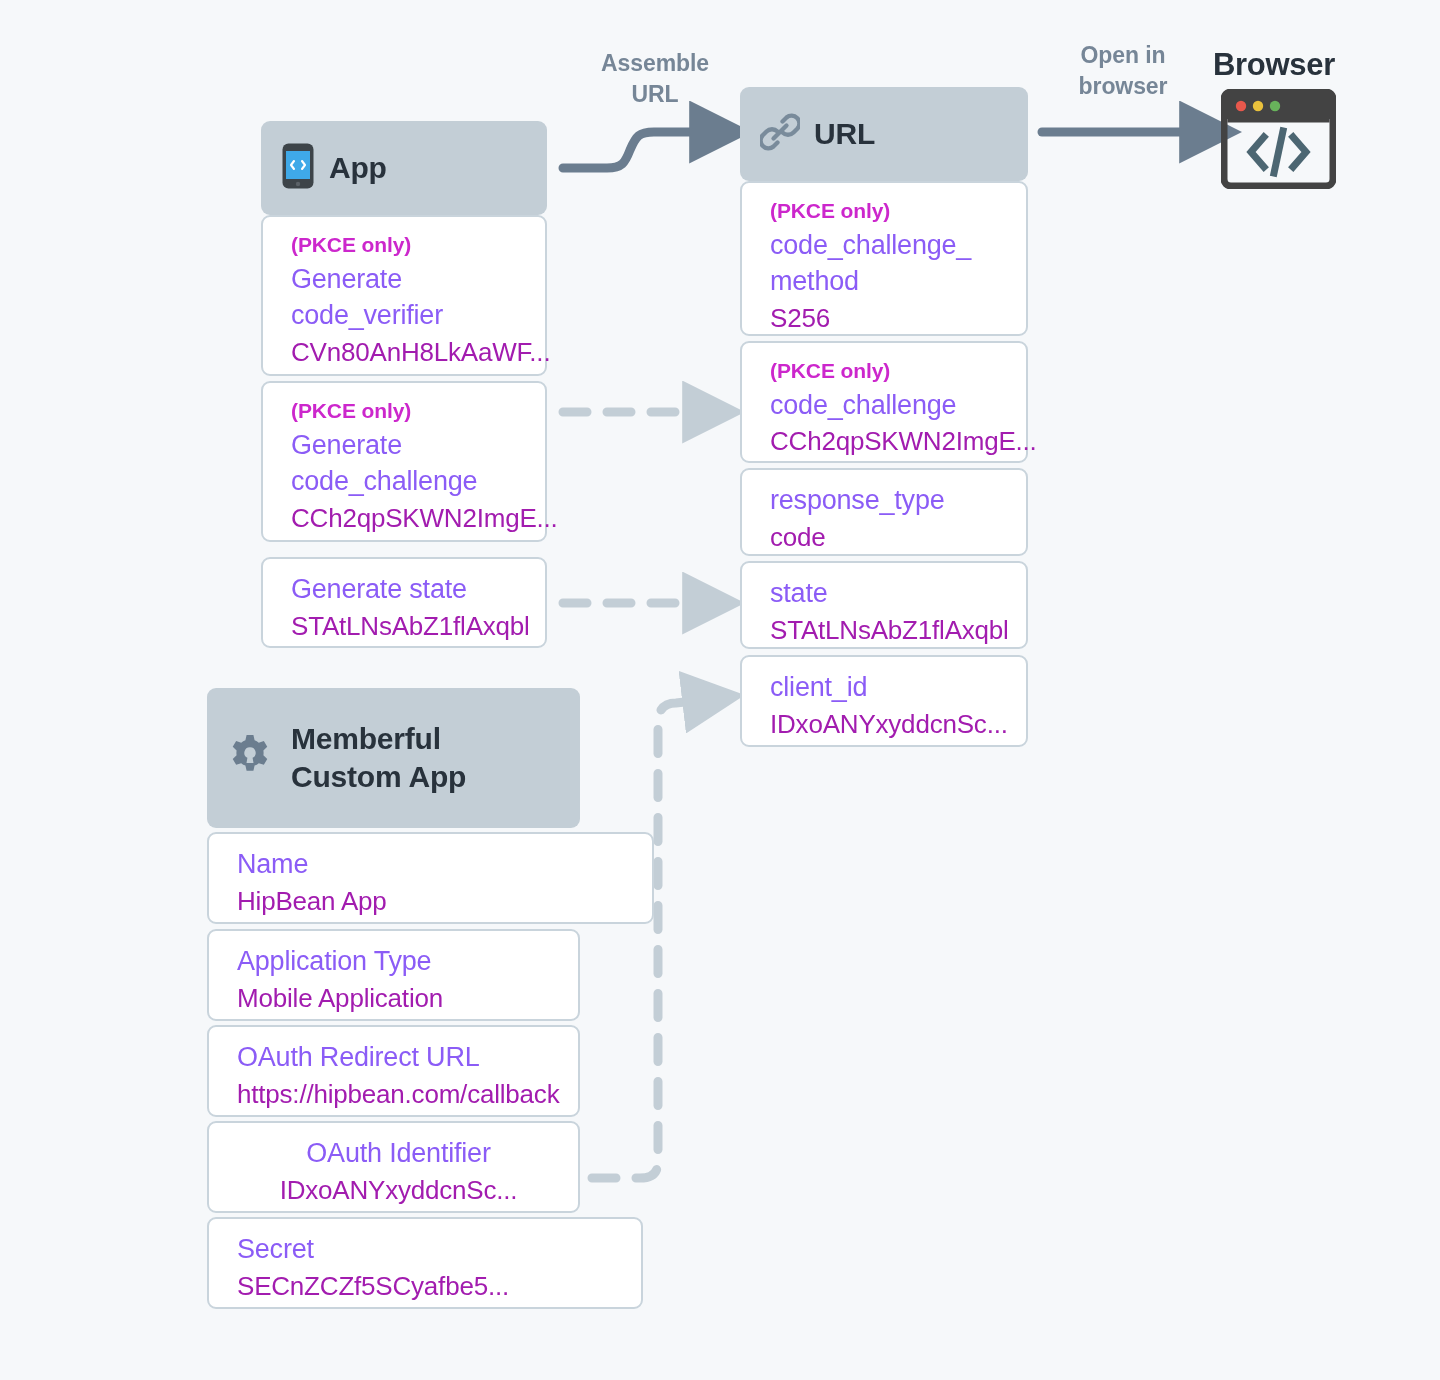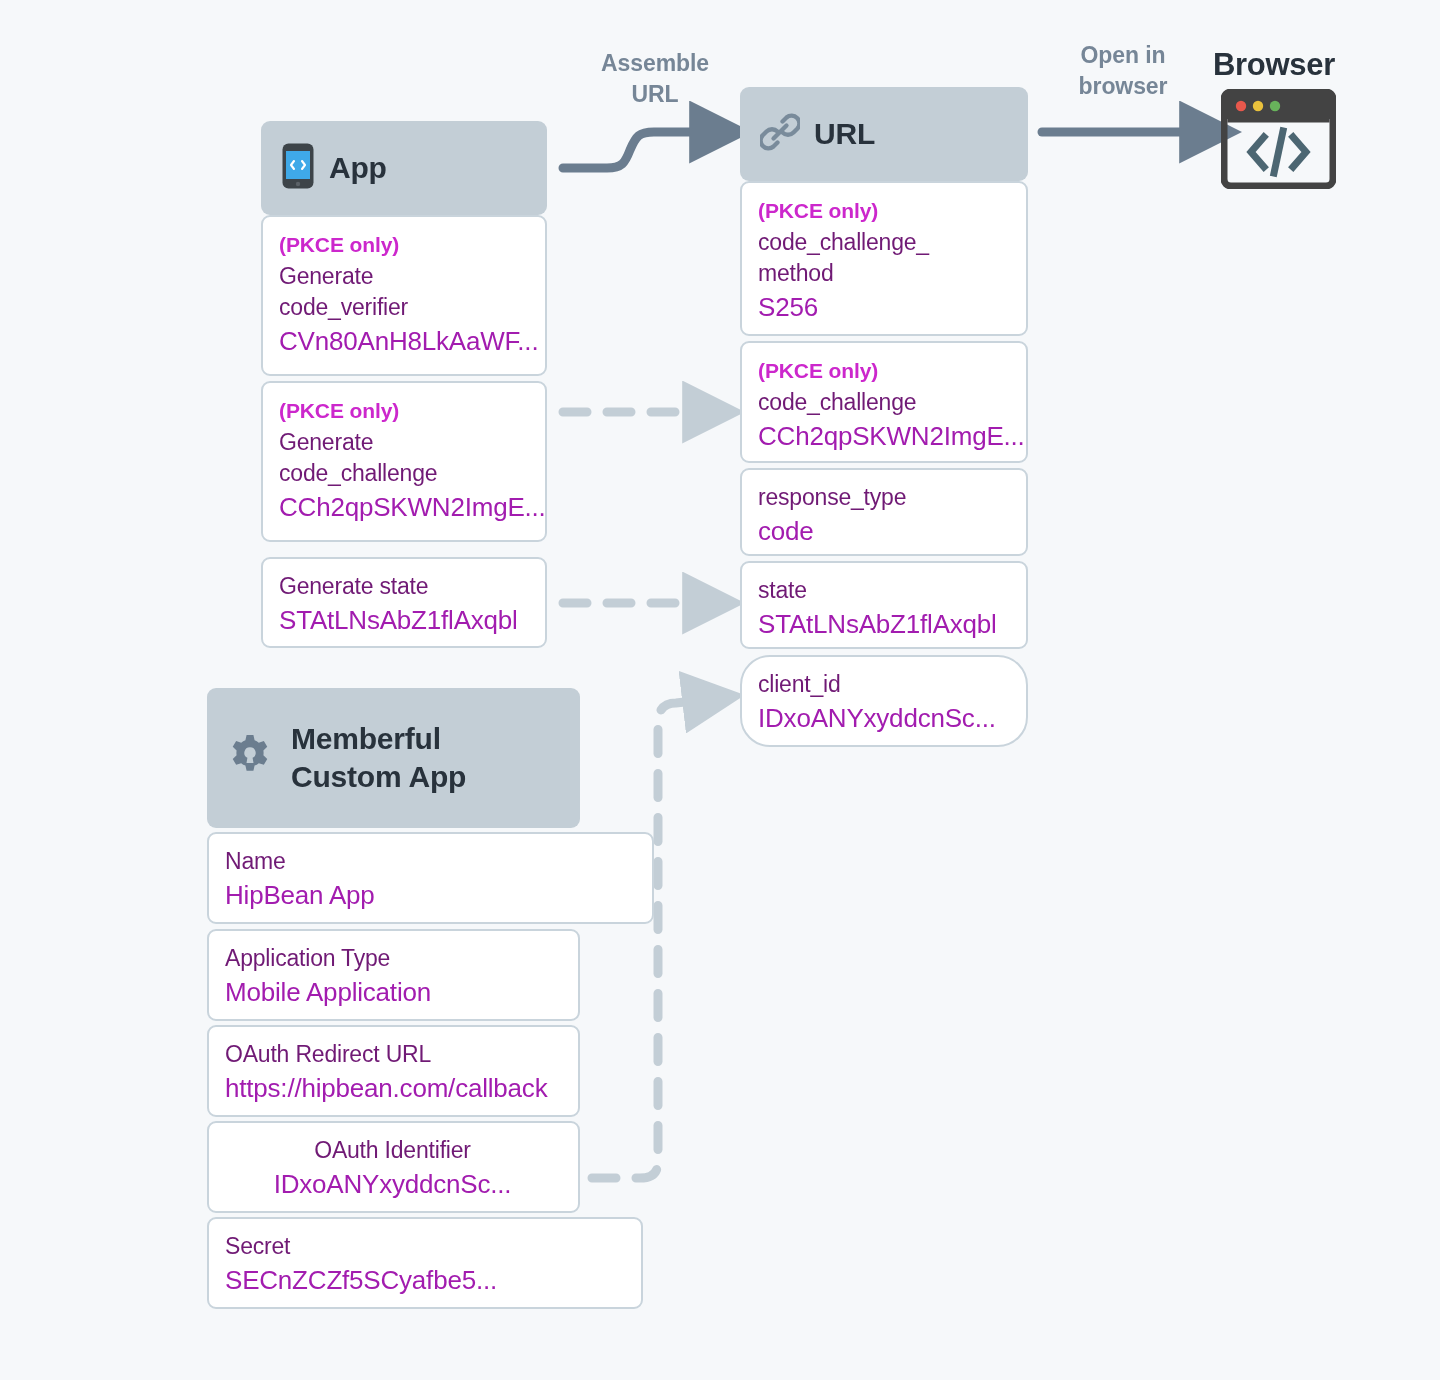--- a/index.html
+++ b/index.html
@@ -43,32 +43,32 @@
     color: #28323c;
     letter-spacing: -0.2px;
     line-height: 1.28;
   }
   .row {
     position: absolute;
     box-sizing: border-box;
     background: #ffffff;
     border: 2px solid #c9d4dc;
     border-radius: 9px;
-    padding: 12px 18px 13px 16px;
+    padding: 12px 18px 13px 28px;
   }
   .pkce {
     color: #cc27cc;
     font-size: 21px;
     font-weight: 700;
     line-height: 1.5;
     letter-spacing: -0.1px;
   }
   .row-label {
-    color: #701a75;
-    font-size: 23px;
+    color: #8b5cf6;
+    font-size: 27px;
     font-weight: 400;
     line-height: 1.36;
     letter-spacing: -0.2px;
     white-space: pre-line;
   }
   .row-value {
     color: #a21caf;
     font-size: 26px;
     font-weight: 400;
     line-height: 1.42;
@@ -229,21 +229,21 @@
     <div class="row" style="left:740px; top:468px; width:288px; height:88px;">
       <div class="row-label">response_type</div>
       <div class="row-value">code</div>
     </div>
 
     <div class="row" style="left:740px; top:561px; width:288px; height:88px;">
       <div class="row-label">state</div>
       <div class="row-value">STAtLNsAbZ1flAxqbl</div>
     </div>
 
-    <div class="row" style="left:740px; top:655px; width:288px; height:92px;border-radius:30px;">
+    <div class="row" style="left:740px; top:655px; width:288px; height:92px;">
       <div class="row-label">client_id</div>
       <div class="row-value">IDxoANYxyddcnSc...</div>
     </div>
   </div>
 
   <div class="card">
     <div class="card-header" style="left:207px; top:688px; width:373px; height:140px; gap:18px;">
       <span class="icon-box">
         <svg width="46" height="46" viewBox="0 0 46 46">
           <path fill="#6b7d8f" d="M19.6 2 h6.8 l1.2 5.2 a16 16 0 0 1 4.2 2.45 l5.05 -1.7 l3.4 5.9 l-3.85 3.6

